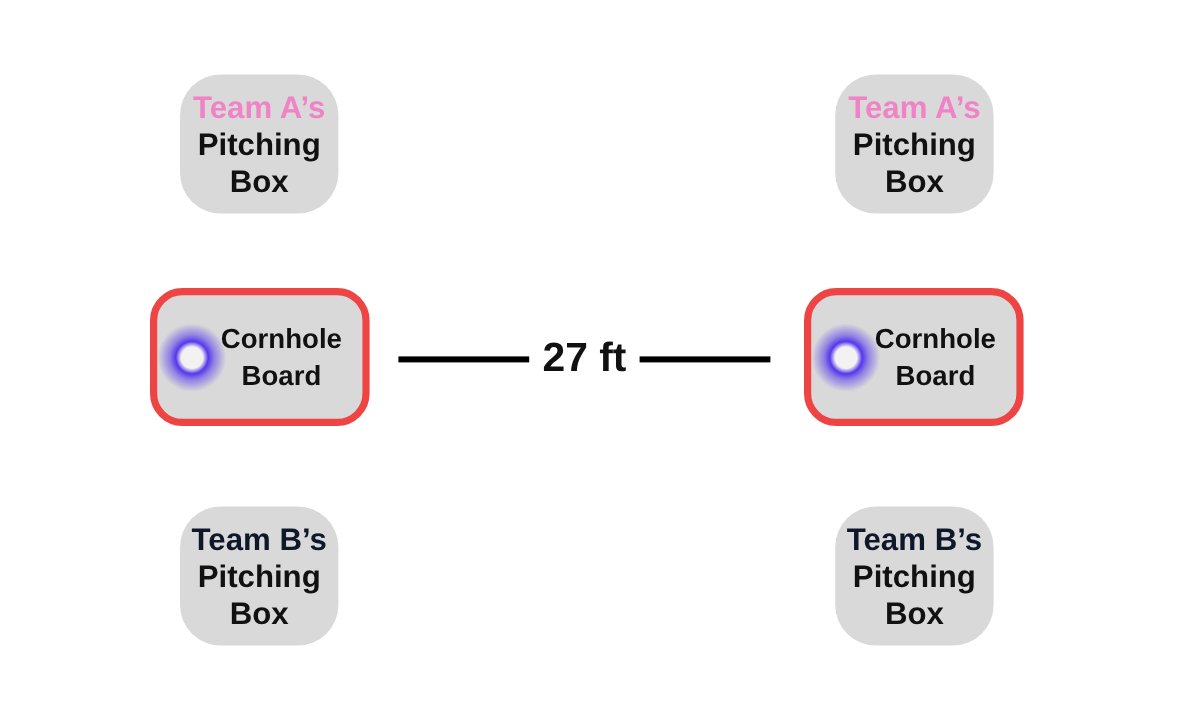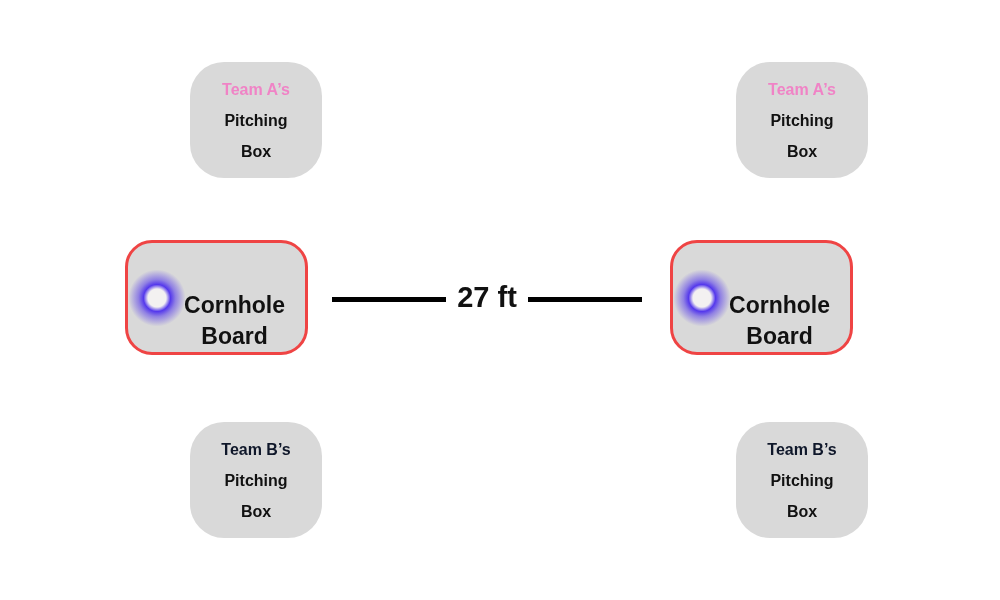--- a/index.html
+++ b/index.html
@@ -23,44 +23,43 @@
     position: absolute;
     width: 132px;
     height: 116px;
     background: #d9d9d9;
     border-radius: 34px;
     display: flex;
     flex-direction: column;
     justify-content: center;
     align-items: center;
     text-align: center;
-    font-size: 16px;
+    font-size: 26px;
     line-height: 31px;
-    margin-left: 40px;
   }
   .pitch-box .team-label { display: block; }
   .team-a .team-label { color: #f083c6; }
   .team-b .team-label { color: #0f172a; }
 
   .pos-tl { left: 150px; top: 62px; }
   .pos-tr { left: 696px; top: 62px; }
   .pos-bl { left: 150px; top: 422px; }
   .pos-br { left: 696px; top: 422px; }
 
   
   .board {
     position: absolute;
     width: 183px;
     height: 115px;
     box-sizing: border-box;
     background: #d9d9d9;
-    border: 3px solid #ef4444;
+    border: 6px solid #ef4444;
     border-radius: 27px;
     display: flex;
-    align-items: flex-end;
+    align-items: center;
   }
   .pos-board-l { left: 125px; top: 240px; }
   .pos-board-r { left: 670px; top: 240px; }
 
   .hole-glow {
     position: absolute;
     left: -1px;
     top: 50%;
     transform: translateY(-50%);
     width: 60px;
@@ -90,21 +89,21 @@
     display: flex;
     align-items: center;
   }
   .dline {
     flex: 1;
     height: 5px;
     background: #000000;
   }
   .dlabel {
     padding: 0 11px 3px 11px;
-    font-size: 29px;
+    font-size: 34px;
     line-height: 1;
     color: #111111;
     white-space: nowrap;
   }
 </style>
 </head>
 <body>
 
 <div class="diagram">
 

